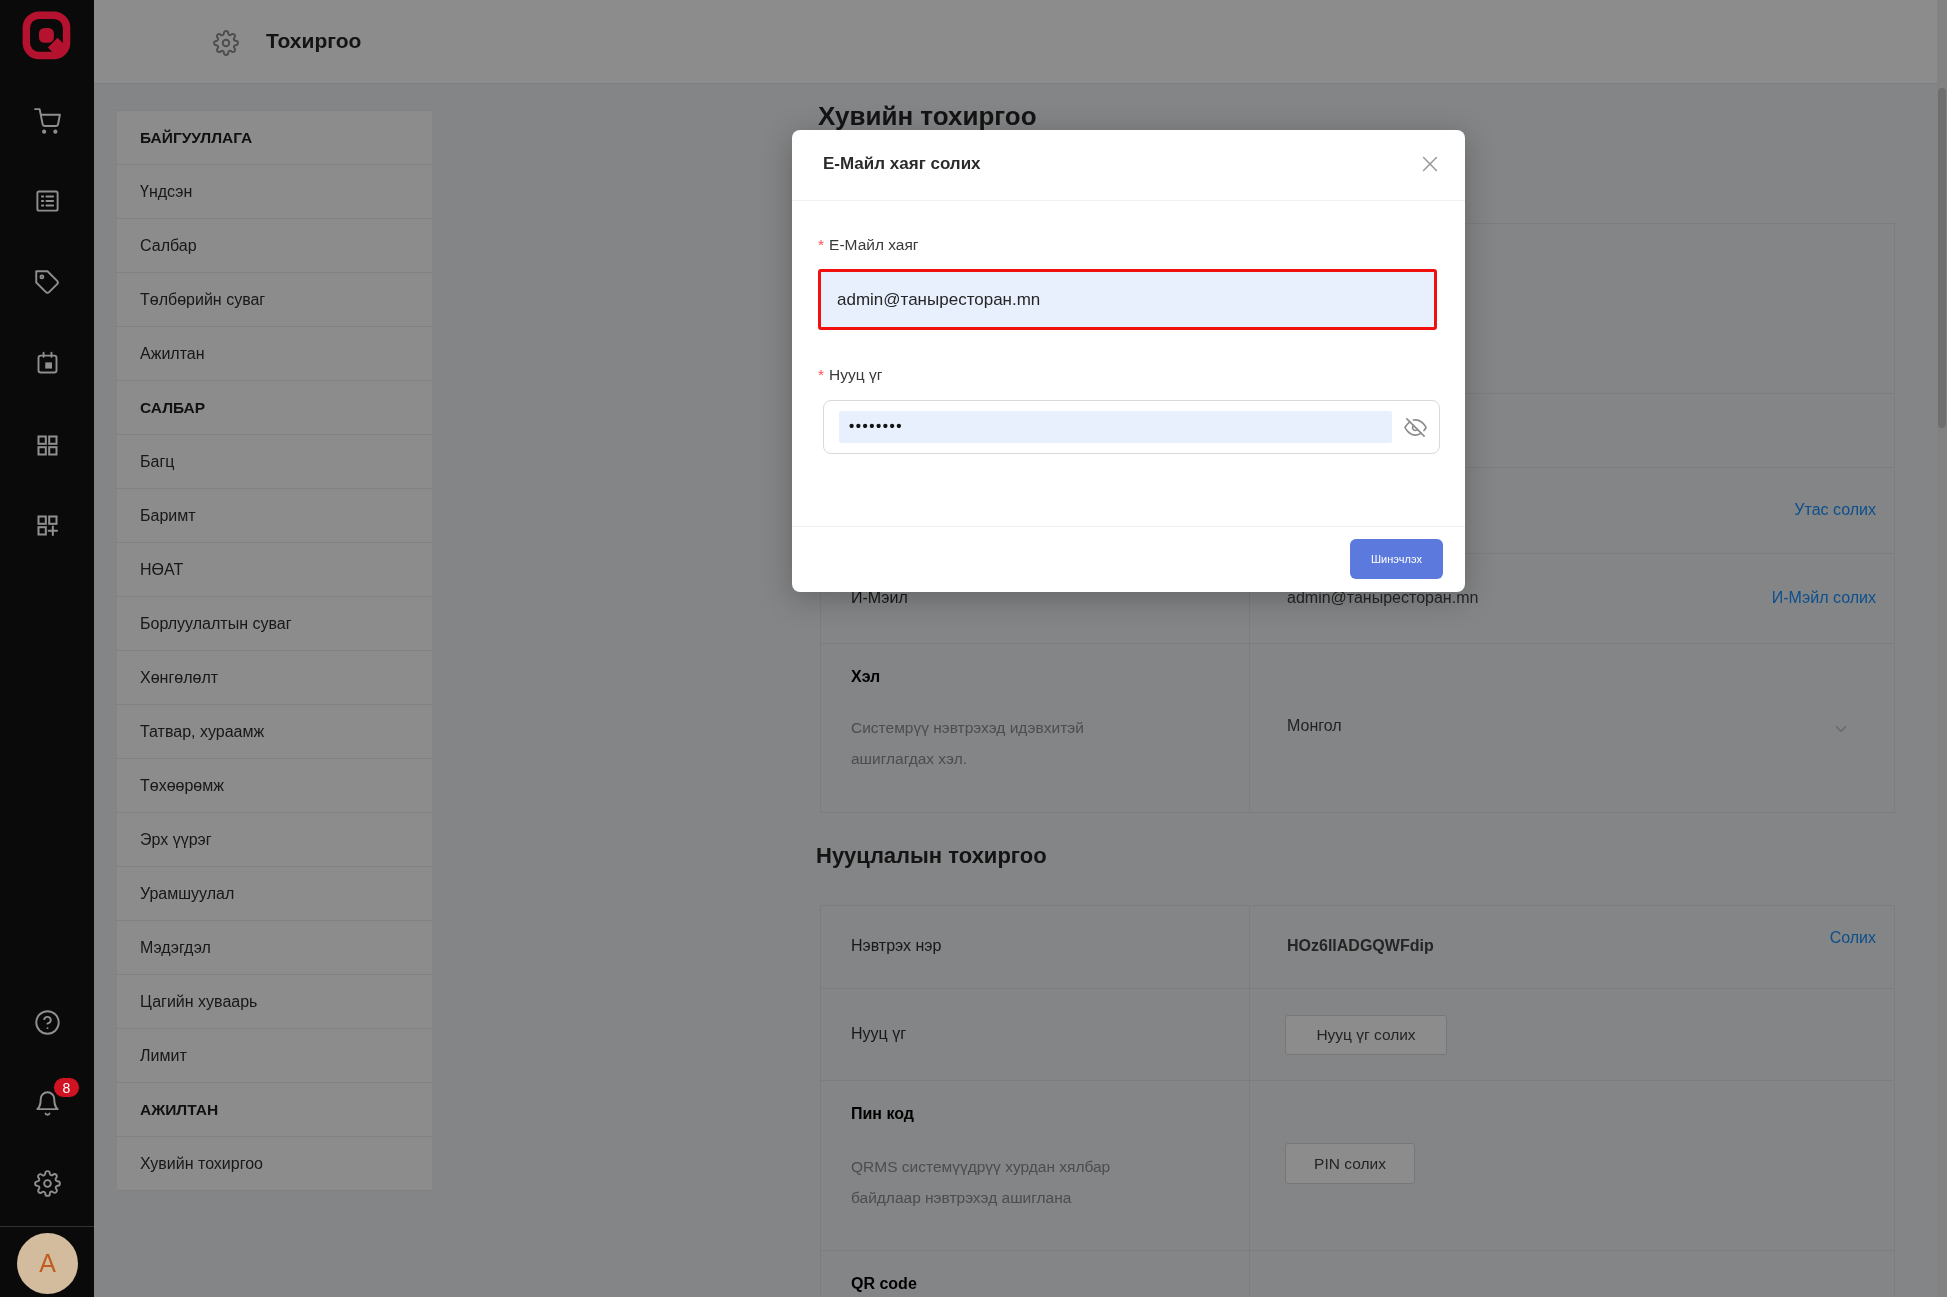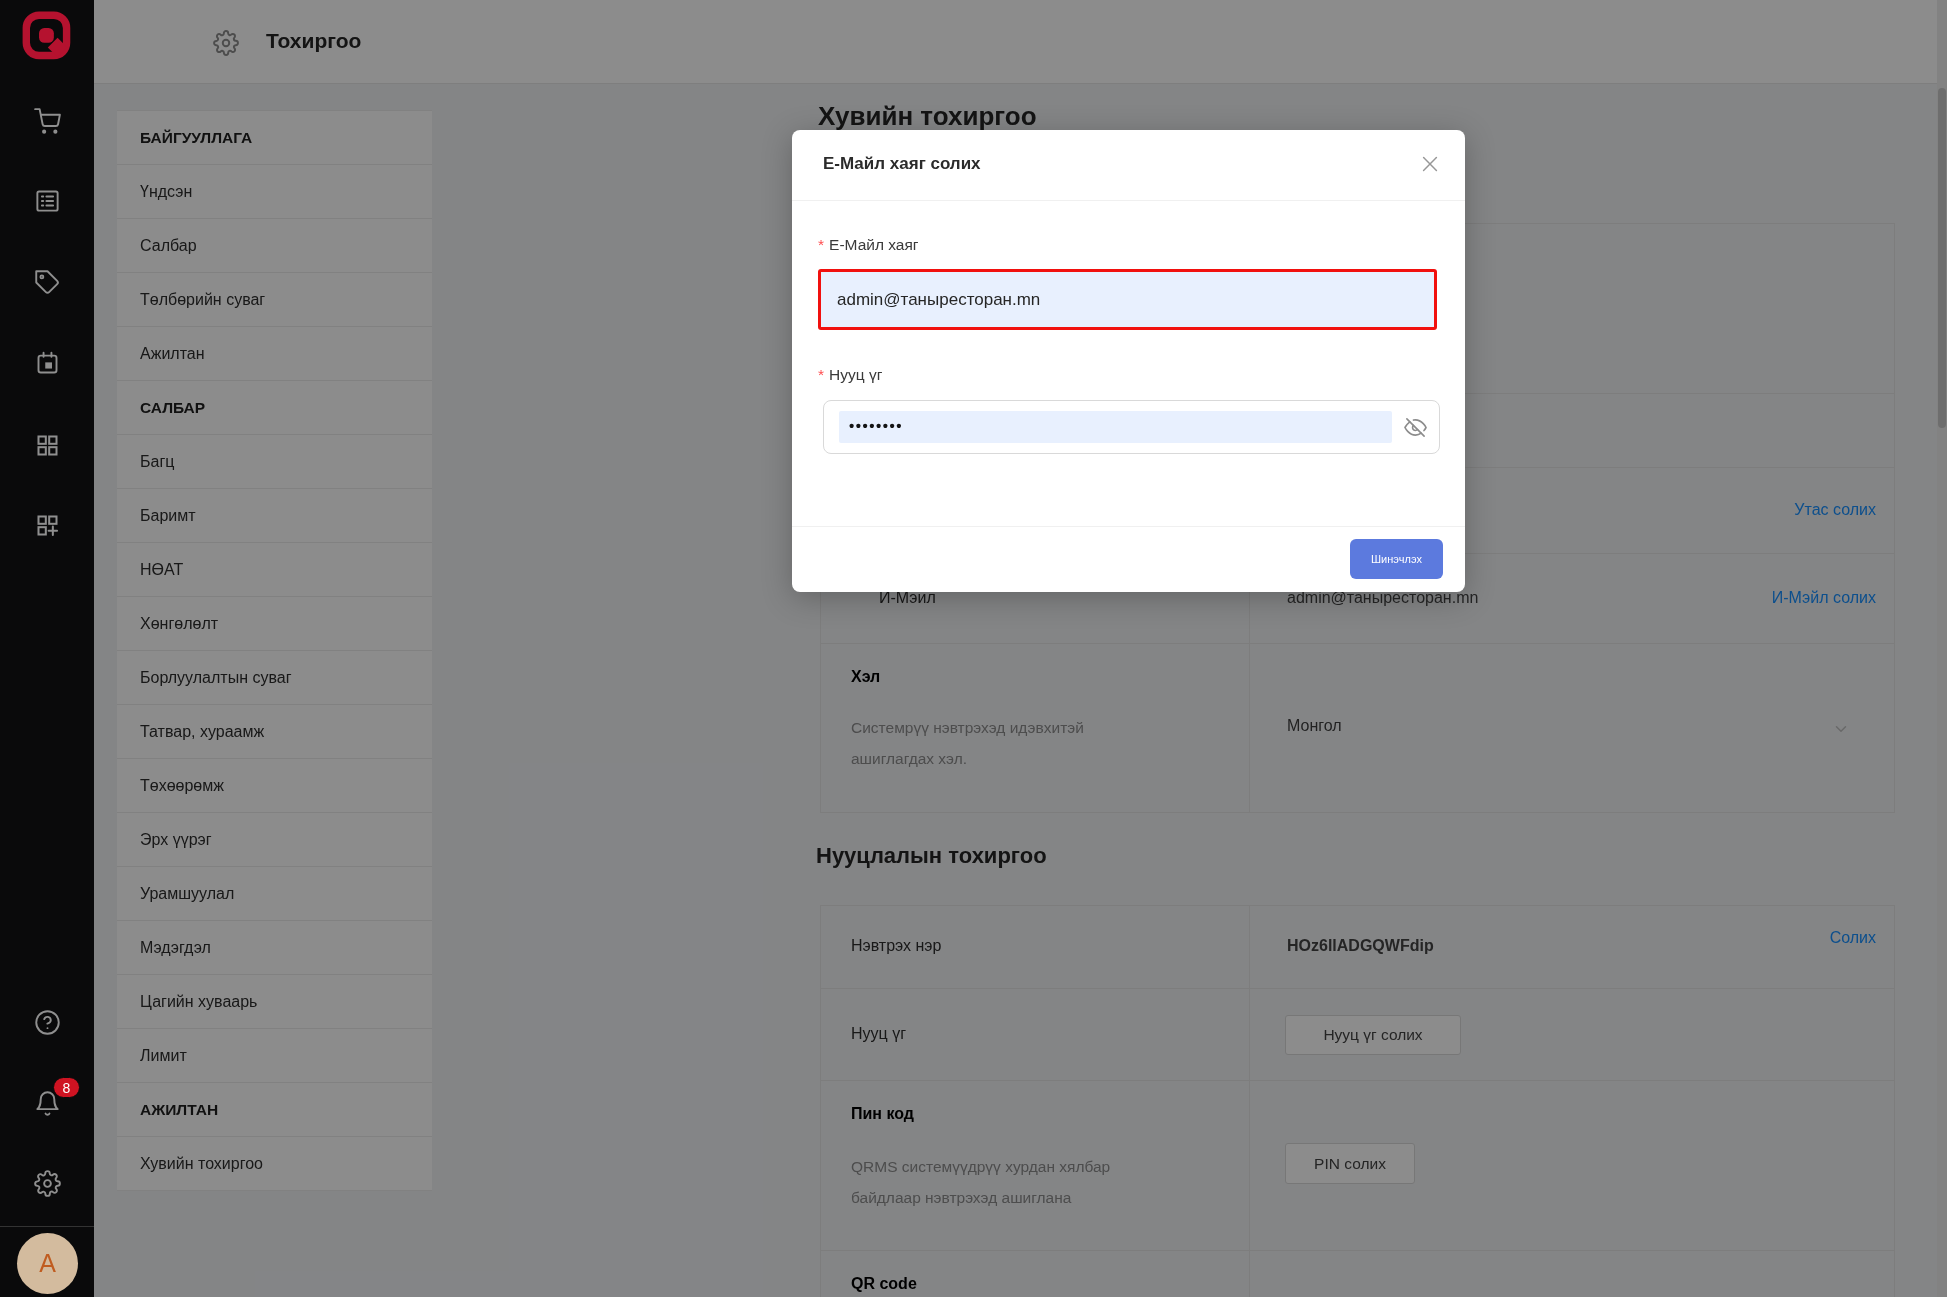--- a/index.html
+++ b/index.html
@@ -91,43 +91,43 @@
     <div class="menu">
       <div class="menu-row hdr">БАЙГУУЛЛАГА</div>
       <div class="menu-row">Үндсэн</div>
       <div class="menu-row">Салбар</div>
       <div class="menu-row">Төлбөрийн суваг</div>
       <div class="menu-row">Ажилтан</div>
       <div class="menu-row hdr">САЛБАР</div>
       <div class="menu-row">Багц</div>
       <div class="menu-row">Баримт</div>
       <div class="menu-row">НӨАТ</div>
+      <div class="menu-row">Борлуулалтын суваг</div>
       <div class="menu-row">Хөнгөлөлт</div>
-      <div class="menu-row">Борлуулалтын суваг</div>
       <div class="menu-row">Татвар, хураамж</div>
       <div class="menu-row">Төхөөрөмж</div>
       <div class="menu-row">Эрх үүрэг</div>
       <div class="menu-row">Урамшуулал</div>
       <div class="menu-row">Мэдэгдэл</div>
       <div class="menu-row">Цагийн хуваарь</div>
       <div class="menu-row">Лимит</div>
       <div class="menu-row hdr">АЖИЛТАН</div>
       <div class="menu-row">Хувийн тохиргоо</div>
     </div>
 
     <div class="h1">Хувийн тохиргоо</div>
 
     <div class="tbl" style="top:223px;">
       <div class="trow" style="height:170px;"></div>
       <div class="trow" style="height:74px;"></div>
       <div class="trow" style="height:86px;">
         <span class="lnk" style="top:33px;">Утас солих</span>
       </div>
       <div class="trow" style="height:90px;">
-        <span class="lbl" style="top:35px;margin-left:28px;">И-Мэил</span>
+        <span class="lbl" style="top:35px;">И-Мэил</span>
         <span class="val" style="top:35px;">admin@таныресторан.mn</span>
         <span class="lnk" style="top:35px;">И-Мэйл солих</span>
       </div>
       <div class="trow" style="height:169px;">
         <span class="lbl b" style="top:24px;">Хэл</span>
         <div class="desc" style="top:68px;">
           <div>Системрүү нэвтрэхэд идэвхитэй</div>
           <div>ашиглагдах хэл.</div>
         </div>
         <span class="val" style="top:73px; color:#3f3f3f;">Монгол</span>
@@ -140,21 +140,21 @@
     <div class="h2">Нууцлалын тохиргоо</div>
 
     <div class="tbl" style="top:905px;">
       <div class="trow" style="height:83px;">
         <span class="lbl" style="top:31px;">Нэвтрэх нэр</span>
         <span class="val" style="top:31px;font-weight:bold;">HOz6llADGQWFdip</span>
         <span class="lnk" style="top:23px;">Солих</span>
       </div>
       <div class="trow" style="height:92px;">
         <span class="lbl" style="top:36px;">Нууц үг</span>
-        <button class="ghost-btn" style="top:26px; width:176px; height:40px;">Нууц үг солих</button>
+        <button class="ghost-btn" style="top:26px; width:162px; height:40px;">Нууц үг солих</button>
       </div>
       <div class="trow" style="height:170px;">
         <span class="lbl b" style="top:24px;">Пин код</span>
         <div class="desc" style="top:70px;">
           <div>QRMS системүүдрүү хурдан хялбар</div>
           <div>байдлаар нэвтрэхэд ашиглана</div>
         </div>
         <button class="ghost-btn" style="top:62px; width:130px; height:41px;">PIN солих</button>
       </div>
       <div class="trow" style="height:95px;">

